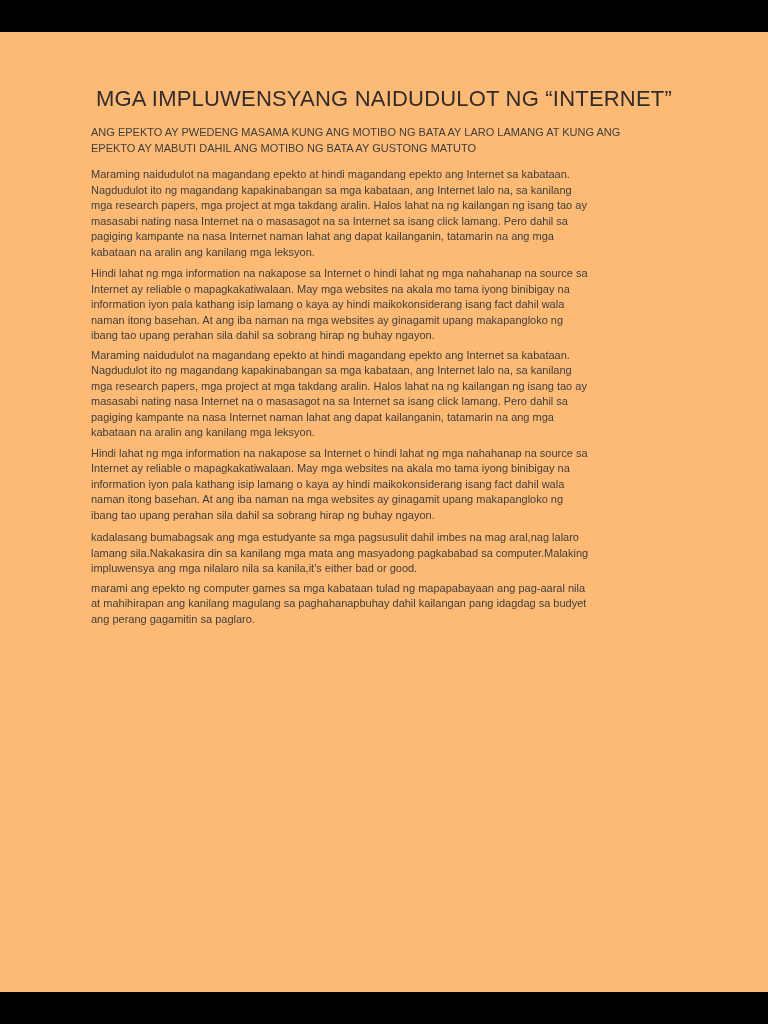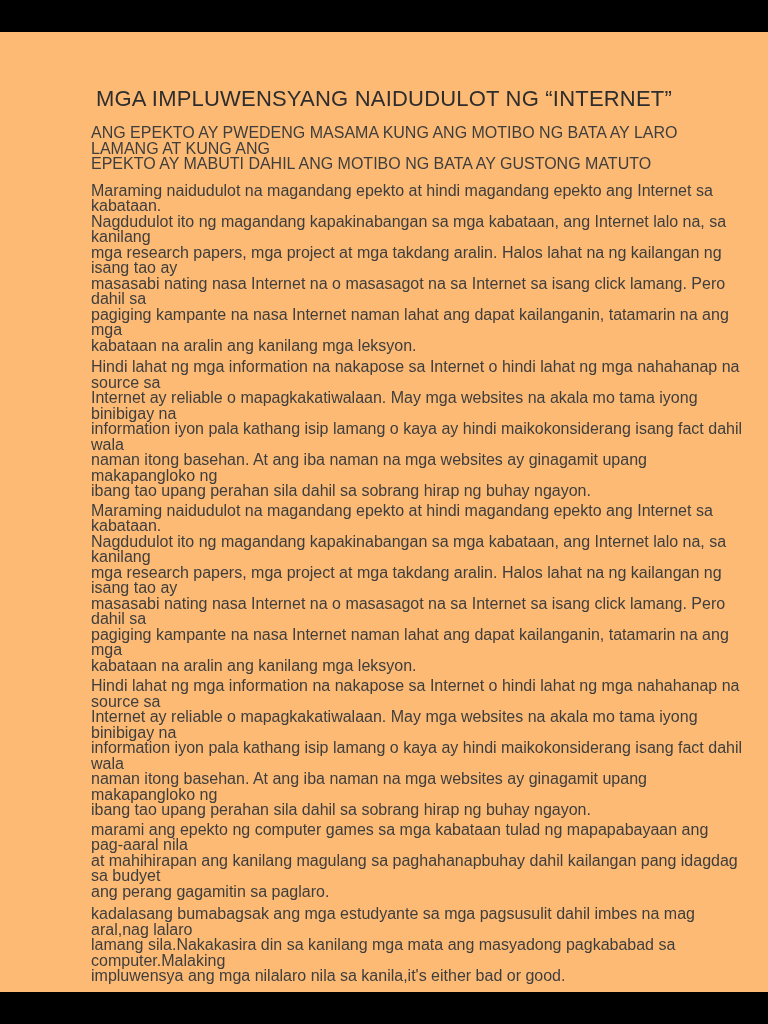--- a/index.html
+++ b/index.html
@@ -44,21 +44,21 @@
     line-height: 26px;
     text-align: center;
     color: #2d2d2d;
     letter-spacing: 0.2px;
     white-space: nowrap;
   }
   .doc-title.line1 { margin-top: 54px; }
   .doc-title.line2 { margin-top: 19px; }
   .para {
     margin: 0 24px 0 91px;
-    font-size: 16px;
+    font-size: 11px;
     line-height: 15.5px;
     color: #3e3e3e;
     white-space: pre-line;
     text-align: left;
   }
   .para.caps  { margin-top: 13px; }
   .para.p1    { margin-top: 11px; }
   .para.p2    { margin-top: 6px; }
   .para.p3    { margin-top: 4px; }
   .para.p4    { margin-top: 5px; }
@@ -96,23 +96,23 @@
 masasabi nating nasa Internet na o masasagot na sa Internet sa isang click lamang. Pero dahil sa
 pagiging kampante na nasa Internet naman lahat ang dapat kailanganin, tatamarin na ang mga
 kabataan na aralin ang kanilang mga leksyon.</p>
 
     <p class="para p4">Hindi lahat ng mga information na nakapose sa Internet o hindi lahat ng mga nahahanap na source sa
 Internet ay reliable o mapagkakatiwalaan. May mga websites na akala mo tama iyong binibigay na
 information iyon pala kathang isip lamang o kaya ay hindi maikokonsiderang isang fact dahil wala
 naman itong basehan. At ang iba naman na mga websites ay ginagamit upang makapangloko ng
 ibang tao upang perahan sila dahil sa sobrang hirap ng buhay ngayon.</p>
 
+    <p class="para p6">kadalasang bumabagsak ang mga estudyante sa mga pagsusulit dahil imbes na mag aral,nag lalaro
+lamang sila.Nakakasira din sa kanilang mga mata ang masyadong pagkababad sa computer.Malaking
+impluwensya ang mga nilalaro nila sa kanila,it's either bad or good.</p>
+
     <p class="para p5">marami ang epekto ng computer games sa mga kabataan tulad ng mapapabayaan ang pag-aaral nila
 at mahihirapan ang kanilang magulang sa paghahanapbuhay dahil kailangan pang idagdag sa budyet
 ang perang gagamitin sa paglaro.</p>
-
-    <p class="para p6">kadalasang bumabagsak ang mga estudyante sa mga pagsusulit dahil imbes na mag aral,nag lalaro
-lamang sila.Nakakasira din sa kanilang mga mata ang masyadong pagkababad sa computer.Malaking
-impluwensya ang mga nilalaro nila sa kanila,it's either bad or good.</p>
   </div>
 
   <div class="letterbox bottom"></div>
 </div>
 
 </body></html>

